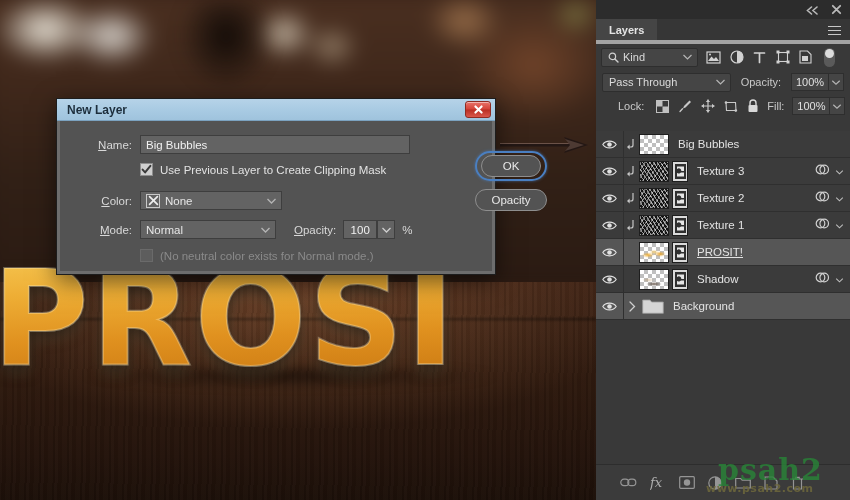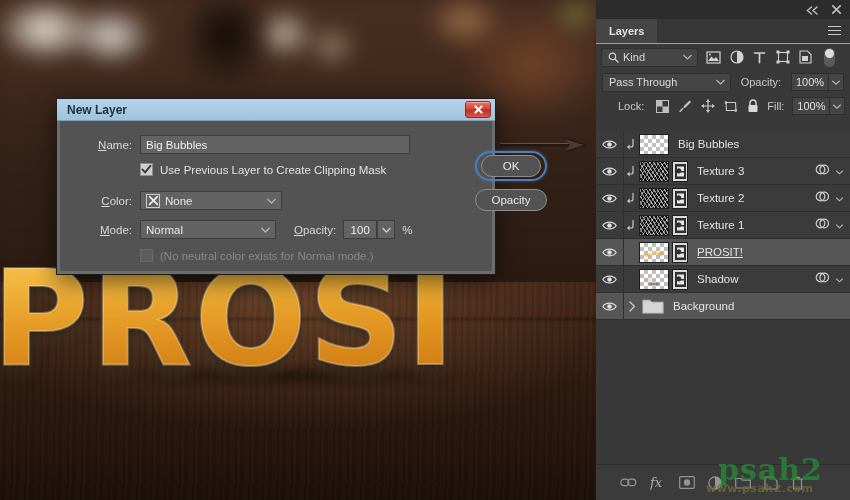--- a/index.html
+++ b/index.html
@@ -205,21 +205,21 @@
     background: #393939;
   }
   .panel-topbar {
     height: 19px; background: #2c2c2c;
     display: flex; align-items: center; justify-content: flex-end;
     padding-right: 8px; gap: 12px;
   }
   .panel-tabs {
     height: 25px; background: #363636;
     display: flex; align-items: stretch; position: relative;
-    border-bottom: 1px solid #a3a3a3;
+    border-bottom: 4px solid #a3a3a3;
   }
   .panel-tab {
     background: #454545;
     padding: 0 13px;
     display: flex; align-items: center;
     font-size: 11px; color: #e4e4e4; font-weight: bold;
     cursor: pointer;
   }
   .panel-menu-btn {
     position: absolute; right: 9px; top: 7px;

